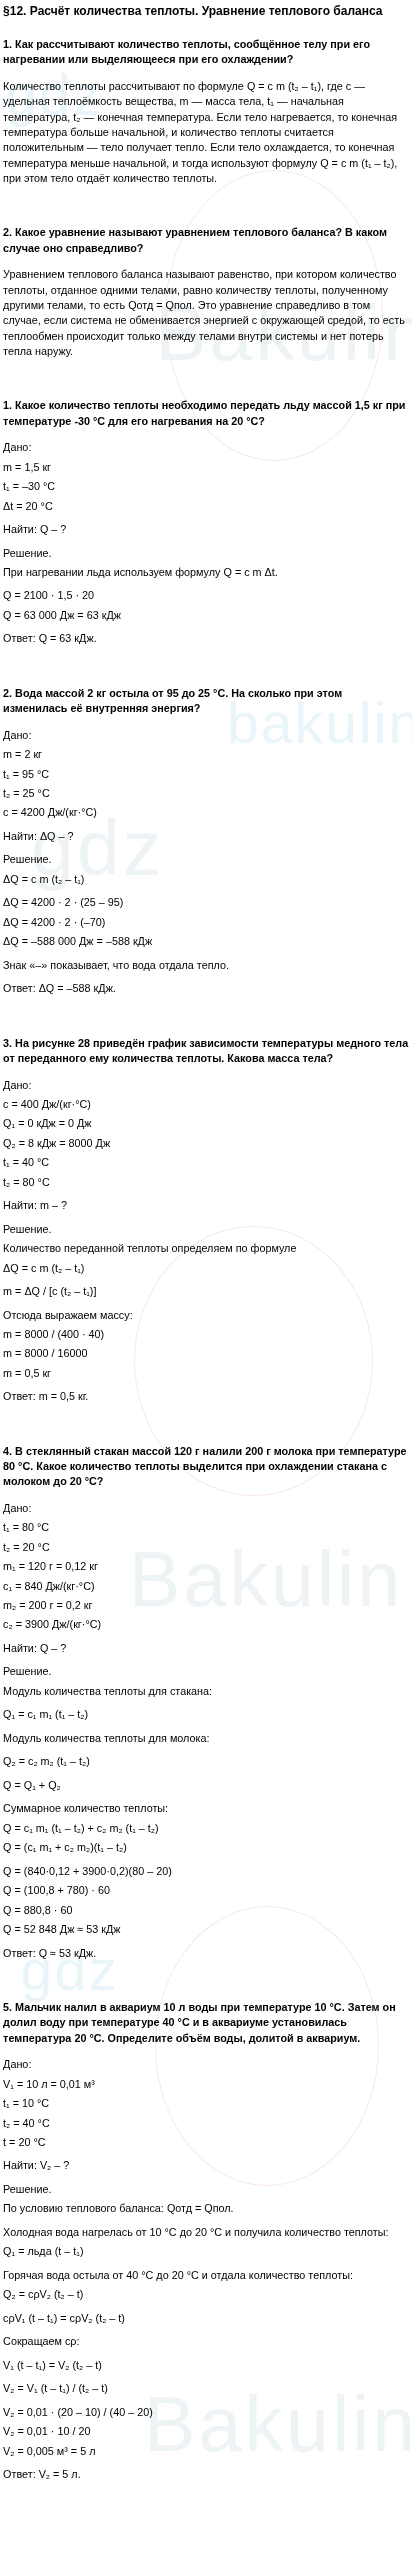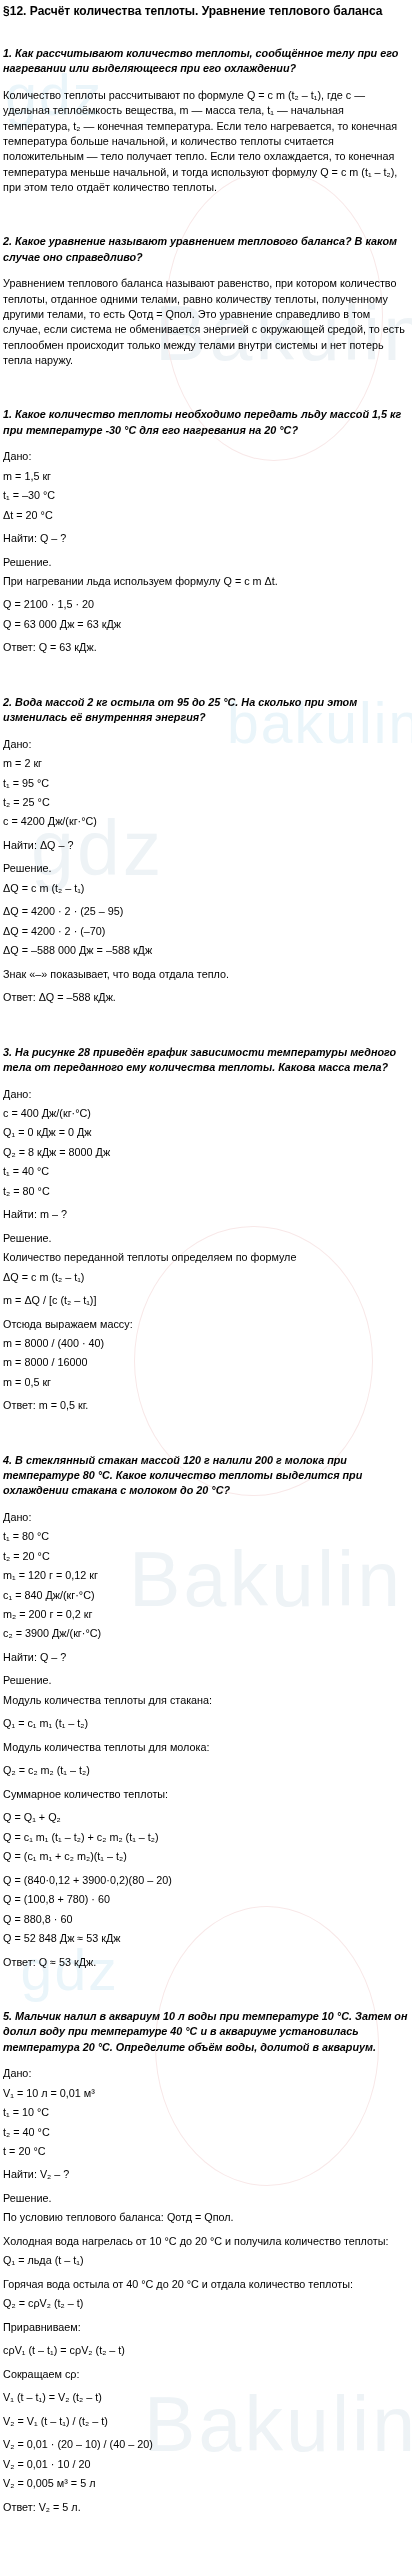--- a/index.html
+++ b/index.html
@@ -37,22 +37,22 @@
   }
   main {
     position: relative;
     z-index: 1;
     padding: 3.1px 3.1px 20.6px 3.1px;
     width: 406px;
     font-size: 10.8px;
     line-height: 1.42;
   }
   .blk { margin: 0 0 4.1px 0; }
-  .h1  { font-size: 12px; font-weight: 700; margin-bottom: 26px; }
-  .q   { font-weight: 700; margin-bottom: 11.3px; font-style: italic; }
+  .h1  { font-size: 12px; font-weight: 700; margin-bottom: 17px; }
+  .q   { font-weight: 700; margin-bottom: 11.3px; }
   .p   { margin-bottom: 11.3px; }
   .l   { margin-bottom: 4.1px; }
   .b   { font-weight: 400; }
   .g1  { margin-top: 8.2px; }
   .g3  { margin-top: 39px; }
 </style>
 </head>
 <body>
 
 <div id="page">
@@ -127,43 +127,42 @@
       <div class="blk l"><span>m₁ = 120 г = 0,12 кг</span></div>
       <div class="blk l"><span>c₁ = 840 Дж/(кг·°C)</span></div>
       <div class="blk l"><span>m₂ = 200 г = 0,2 кг</span></div>
       <div class="blk l"><span>c₂ = 3900 Дж/(кг·°C)</span></div>
       <div class="blk l g1"><span>Найти: Q – ?</span></div>
       <div class="blk l g1"><span>Решение.</span></div>
       <div class="blk l"><span>Модуль количества теплоты для стакана:</span></div>
       <div class="blk l g1"><span>Q₁ = c₁ m₁ (t₁ – t₂)</span></div>
       <div class="blk l g1"><span>Модуль количества теплоты для молока:</span></div>
       <div class="blk l g1"><span>Q₂ = c₂ m₂ (t₁ – t₂)</span></div>
+      <div class="blk l g1"><span>Q = Q₁ + Q₂</span></div>
       <div class="blk l g1"><span>Суммарное количество теплоты:</span></div>
-      <div class="blk l g1"><span>Q = Q₁ + Q₂</span></div>
       <div class="blk l"><span>Q = c₁ m₁ (t₁ – t₂) + c₂ m₂ (t₁ – t₂)</span></div>
       <div class="blk l"><span>Q = (c₁ m₁ + c₂ m₂)(t₁ – t₂)</span></div>
       <div class="blk l g1"><span>Q = (840·0,12 + 3900·0,2)(80 – 20)</span></div>
       <div class="blk l"><span>Q = (100,8 + 780) · 60</span></div>
       <div class="blk l"><span>Q = 880,8 · 60</span></div>
       <div class="blk l"><span>Q = 52 848 Дж ≈ 53 кДж</span></div>
       <div class="blk l g1"><span>Ответ: </span><span class="b">Q ≈ 53 кДж.</span></div>
       <div class="blk q g3"><span>5. Мальчик налил в аквариум 10 л воды при температуре 10 °C. Затем он долил воду при температуре 40 °C и в аквариуме установилась температура 20 °C. Определите объём воды, долитой в аквариум.</span></div>
       <div class="blk l"><span>Дано:</span></div>
       <div class="blk l"><span>V₁ = 10 л = 0,01 м³</span></div>
       <div class="blk l"><span>t₁ = 10 °C</span></div>
       <div class="blk l"><span>t₂ = 40 °C</span></div>
       <div class="blk l"><span>t = 20 °C</span></div>
       <div class="blk l g1"><span>Найти: V₂ – ?</span></div>
       <div class="blk l g1"><span>Решение.</span></div>
       <div class="blk l"><span>По условию теплового баланса: </span><span class="b">Qотд = Qпол</span><span>.</span></div>
       <div class="blk l g1"><span>Холодная вода нагрелась от 10 °C до 20 °C и получила количество теплоты:</span></div>
       <div class="blk l"><span>Q₁ = льда (t – t₁)</span></div>
       <div class="blk l g1"><span>Горячая вода остыла от 40 °C до 20 °C и отдала количество теплоты:</span></div>
       <div class="blk l"><span>Q₂ = cρV₂ (t₂ – t)</span></div>
-      <div class="blk l g1"><span>Приравниваем:</span></div>
       <div class="blk l g1"><span>cρV₁ (t – t₁) = cρV₂ (t₂ – t)</span></div>
       <div class="blk l g1"><span>Сокращаем cρ:</span></div>
       <div class="blk l g1"><span>V₁ (t – t₁) = V₂ (t₂ – t)</span></div>
       <div class="blk l g1"><span>V₂ = V₁ (t – t₁) / (t₂ – t)</span></div>
       <div class="blk l g1"><span>V₂ = 0,01 · (20 – 10) / (40 – 20)</span></div>
       <div class="blk l"><span>V₂ = 0,01 · 10 / 20</span></div>
       <div class="blk l"><span>V₂ = 0,005 м³ = 5 л</span></div>
       <div class="blk l g1"><span>Ответ: </span><span class="b">V₂ = 5 л.</span></div>
     </main>
 

